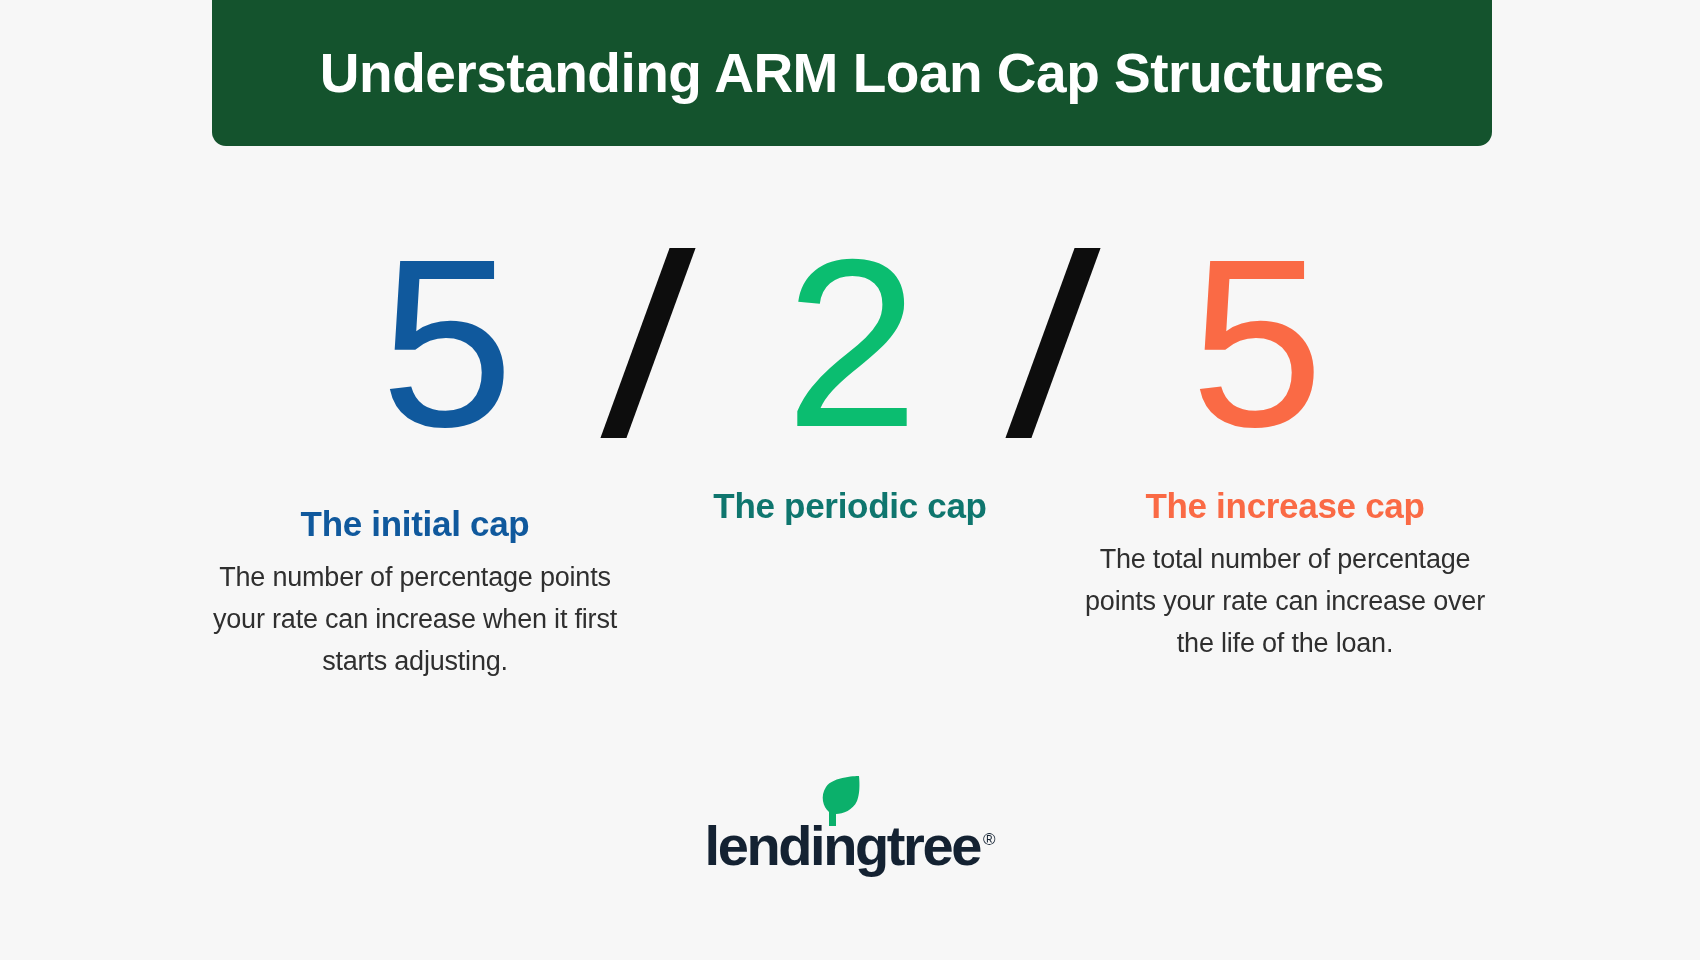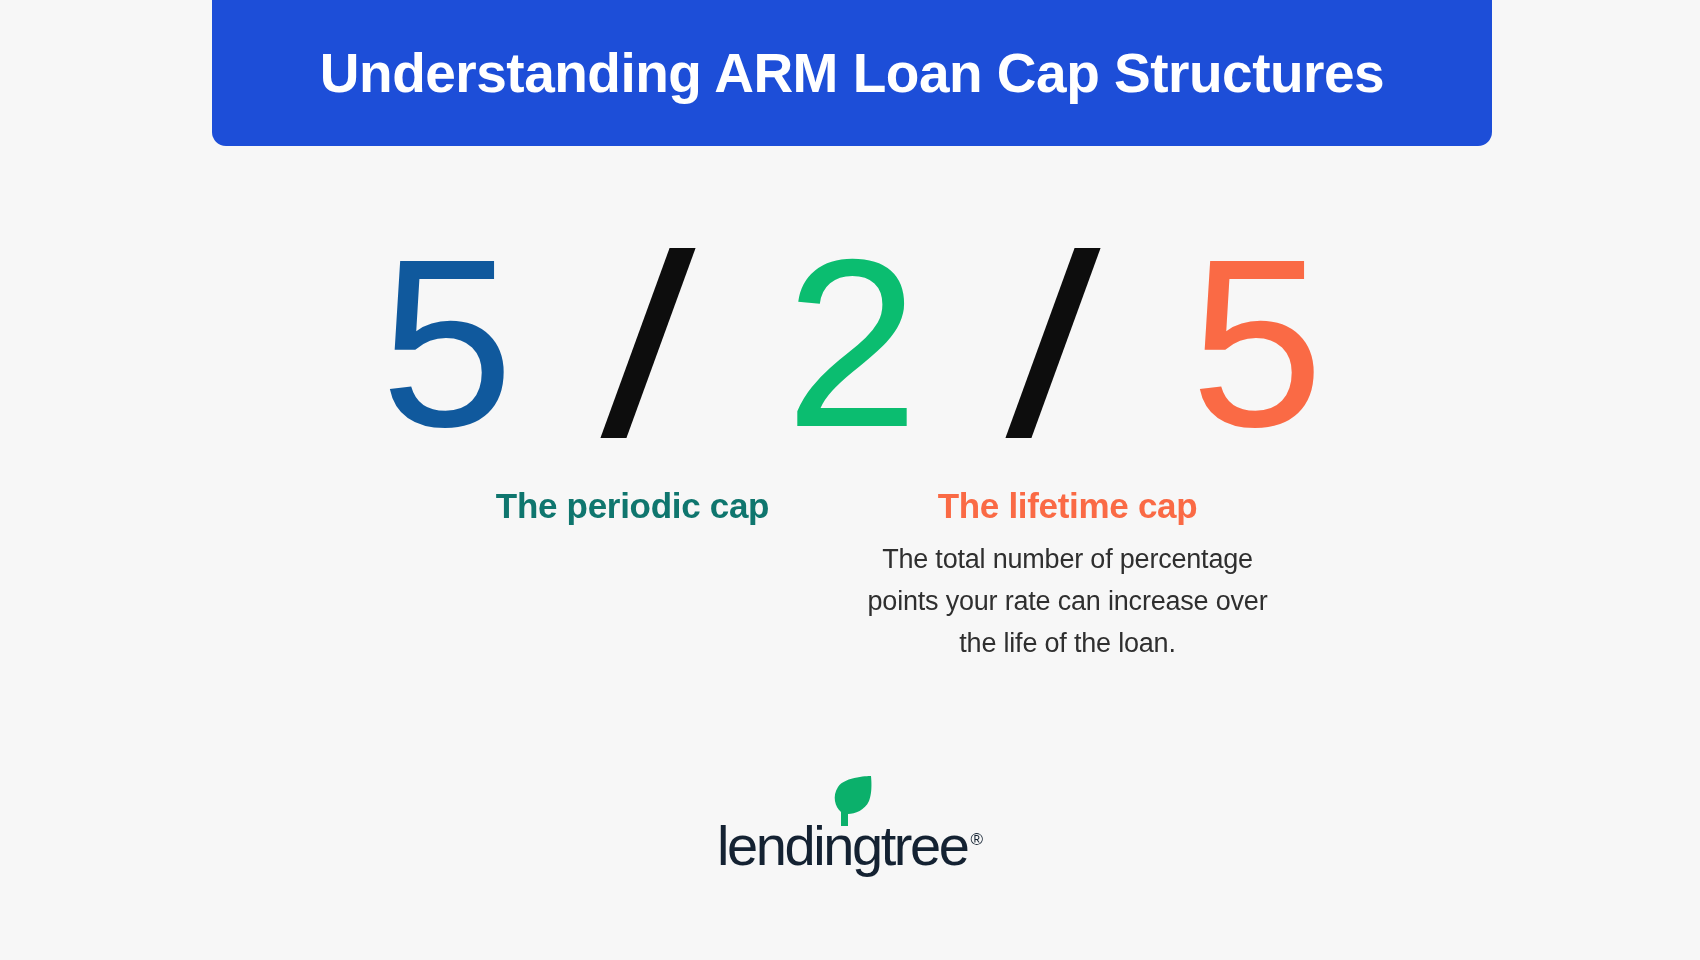--- a/index.html
+++ b/index.html
@@ -19,21 +19,21 @@
     background: #f7f7f7;
   }
 
   
   .header-banner {
     position: absolute;
     left: 212px;
     top: 0;
     width: 1280px;
     height: 146px;
-    background: #1d4ed8;
+    background: #14532d;
     border-bottom-left-radius: 14px;
     border-bottom-right-radius: 14px;
     display: flex;
     align-items: center;
     justify-content: center;
   }
 
   .header-title {
     color: #ffffff;
     font-family: "Liberation Sans", sans-serif;
@@ -151,21 +151,21 @@
     position: absolute;
     left: 114px;
     top: -44px;
     width: 44px;
     height: 54px;
   }
 
   .logo-word {
     font-family: "Liberation Sans", sans-serif;
     font-size: 56px;
-    font-weight: normal;
+    font-weight: bold;
     color: #142232;
     letter-spacing: -2.4px;
     line-height: 1;
   }
 
   .logo-reg {
     font-family: "Liberation Sans", sans-serif;
     font-size: 17px;
     color: #142232;
     line-height: 1;
@@ -195,27 +195,31 @@
     <div class="slash-wrap">
       <div class="slash"></div>
     </div>
 
     <div class="numeral n-orange">5</div>
 
   </div>
 
   <div class="columns">
 
+    <div class="column col-initial">
+      <div class="col-heading">The initial cap</div>
+      <div class="col-body">The number of percentage points your rate can increase when it first starts adjusting.</div>
+    </div>
 
     <div class="column col-periodic">
       <div class="col-heading">The periodic cap</div>
     </div>
 
     <div class="column col-lifetime">
-      <div class="col-heading">The lifetime cap</div>
+      <div class="col-heading">The increase cap</div>
       <div class="col-body">The total number of percentage points your rate can increase over the life of the loan.</div>
     </div>
 
   </div>
 
   <div class="logo-area">
     <div class="logo">
 
       <svg class="logo-leaf" viewBox="0 0 44 54">
         <path d="M40 2 C40 2 14 2 7 13 C1 22 4 33 10 38 L10 52 L17 52 L17 40

